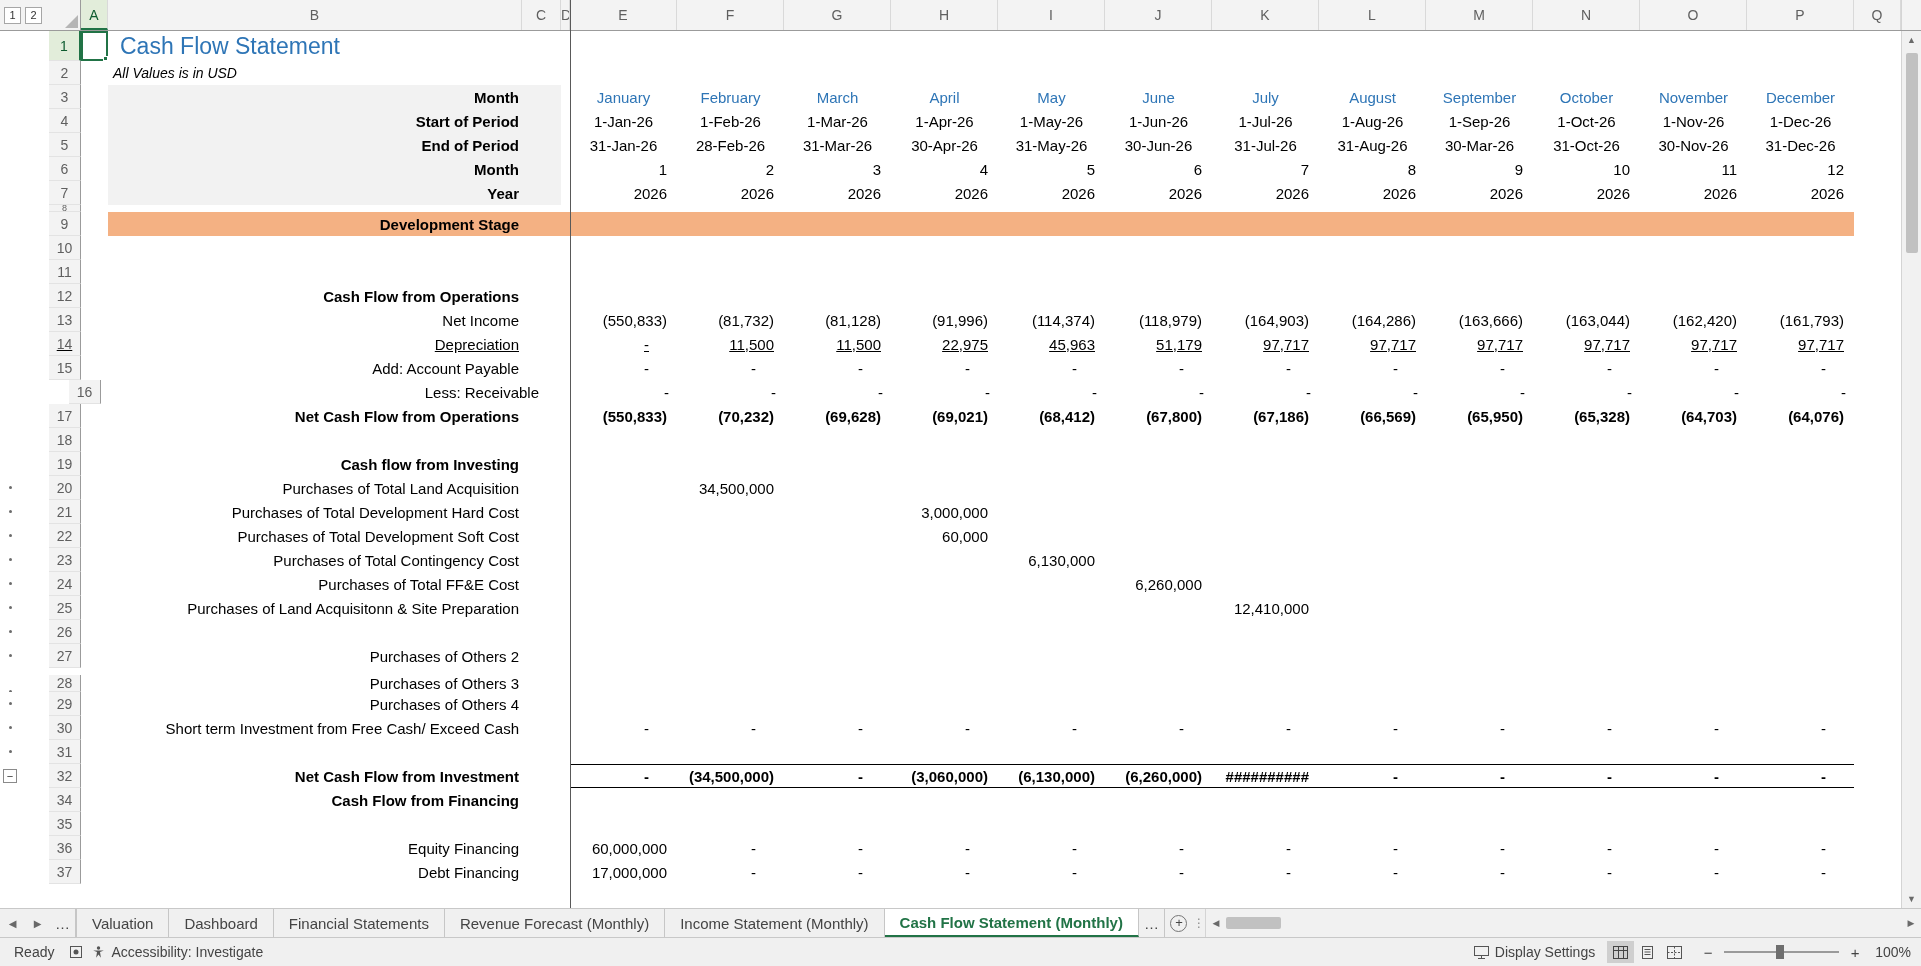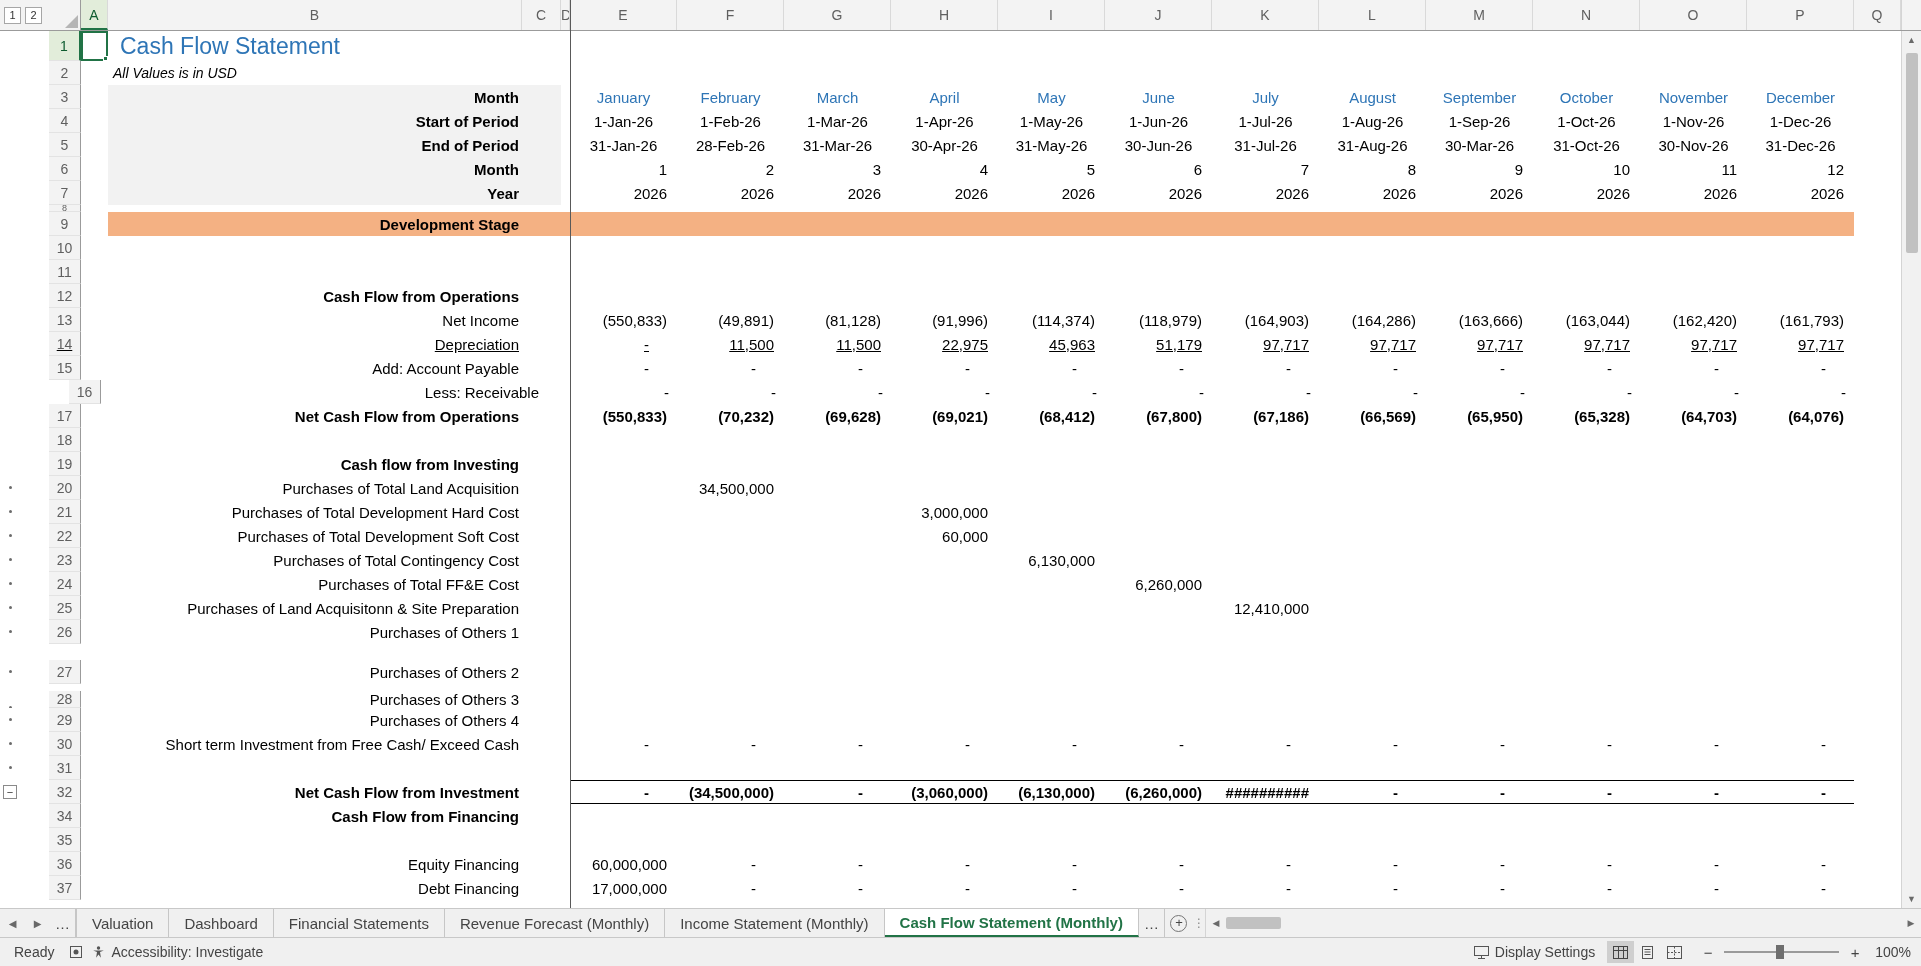--- a/index.html
+++ b/index.html
@@ -402,21 +402,21 @@
           <div class="cell cFill"></div>
         </div>
         <div class="grid-row item" style="height: 24px;">
           <div class="outline-cell"></div>
           <div class="rownum">13</div>
           <div class="cell cA"></div>
           <div class="cell cB lab">Net Income</div>
           <div class="cell cC"></div>
           <div class="cell cD"></div>
           <div class="cell cData v-money">(550,833)</div>
-          <div class="cell cData v-money">(49,891)</div>
+          <div class="cell cData v-money">(81,732)</div>
           <div class="cell cData v-money">(81,128)</div>
           <div class="cell cData v-money">(91,996)</div>
           <div class="cell cData v-money">(114,374)</div>
           <div class="cell cData v-money">(118,979)</div>
           <div class="cell cData v-money">(164,903)</div>
           <div class="cell cData v-money">(164,286)</div>
           <div class="cell cData v-money">(163,666)</div>
           <div class="cell cData v-money">(163,044)</div>
           <div class="cell cData v-money">(162,420)</div>
           <div class="cell cData v-money">(161,793)</div>
@@ -685,38 +685,37 @@
           <div class="cell cData v-money"></div>
           <div class="cell cData v-money"></div>
           <div class="cell cFill"></div>
         </div>
         <div class="grid-row item" style="height: 24px;">
           <div class="outline-cell">
             <div class="odot"></div>
           </div>
           <div class="rownum">26</div>
           <div class="cell cA"></div>
-          <div class="cell cB lab">Purchases of Others 1</div>
-          <div class="cell cC"></div>
-          <div class="cell cD"></div>
-          <div class="cell cData v-money"></div>
-          <div class="cell cData v-money"></div>
-          <div class="cell cData v-money"></div>
-          <div class="cell cData v-money"></div>
-          <div class="cell cData v-money"></div>
-          <div class="cell cData v-money"></div>
-          <div class="cell cData v-money"></div>
-          <div class="cell cData v-money"></div>
-          <div class="cell cData v-money"></div>
-          <div class="cell cData v-money"></div>
-          <div class="cell cData v-money"></div>
-          <div class="cell cData v-money"></div>
-          <div class="cell cFill"></div>
-        </div>
-        <div class="grid-row item" style="height: 24px; margin-top: 16px;">
+          <div class="cell cC"></div>
+          <div class="cell cD"></div>
+          <div class="cell cData v-money"></div>
+          <div class="cell cData v-money"></div>
+          <div class="cell cData v-money"></div>
+          <div class="cell cData v-money"></div>
+          <div class="cell cData v-money"></div>
+          <div class="cell cData v-money"></div>
+          <div class="cell cData v-money"></div>
+          <div class="cell cData v-money"></div>
+          <div class="cell cData v-money"></div>
+          <div class="cell cData v-money"></div>
+          <div class="cell cData v-money"></div>
+          <div class="cell cData v-money"></div>
+          <div class="cell cFill"></div>
+        </div>
+        <div class="grid-row item" style="height: 24px;">
           <div class="outline-cell">
             <div class="odot"></div>
           </div>
           <div class="rownum">27</div>
           <div class="cell cA"></div>
           <div class="cell cB lab">Purchases of Others 2</div>
           <div class="cell cC"></div>
           <div class="cell cD"></div>
           <div class="cell cData v-money"></div>
           <div class="cell cData v-money"></div>

